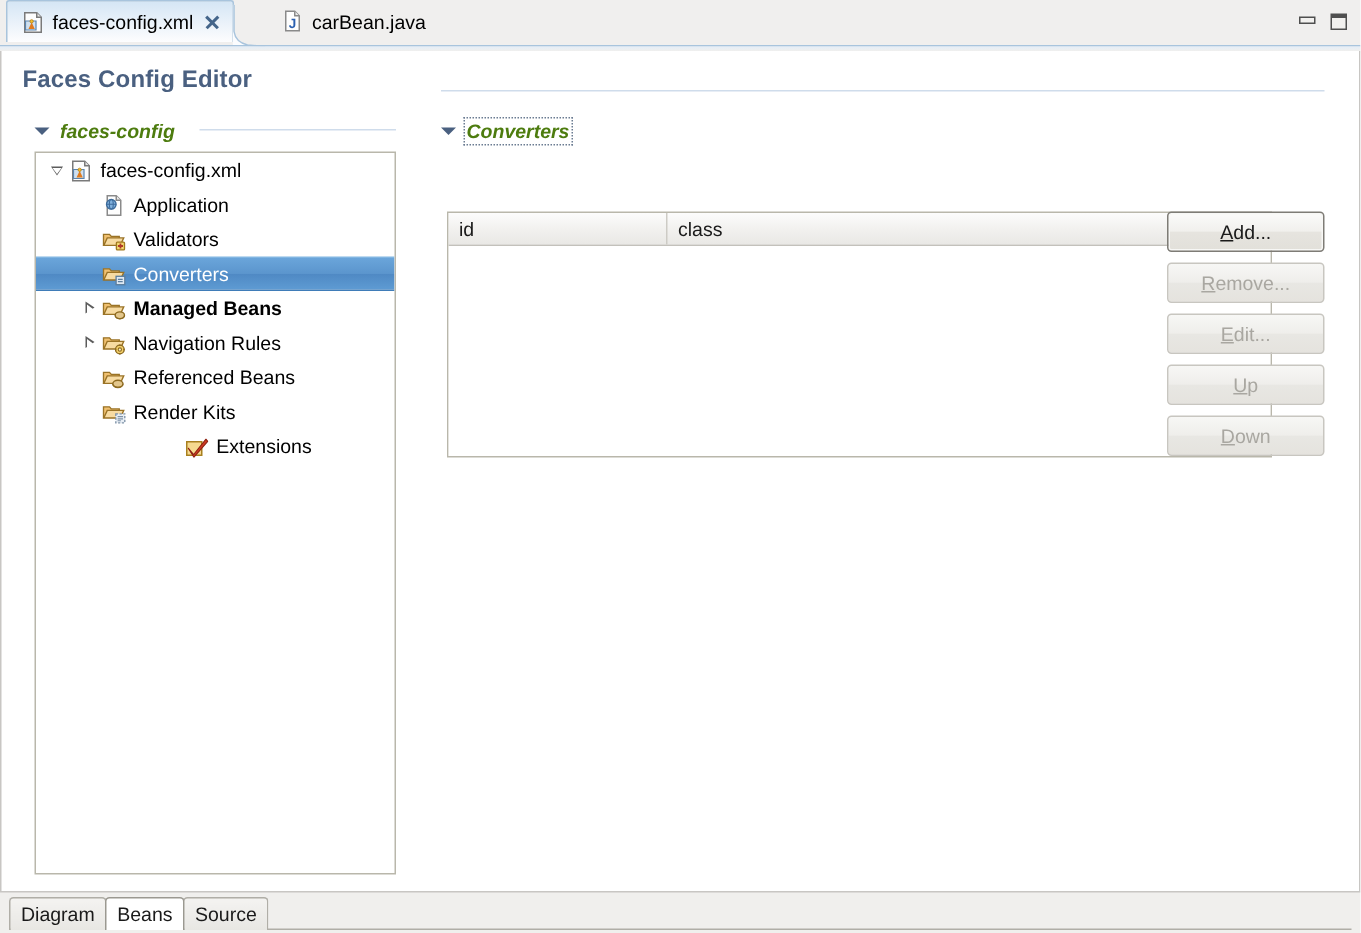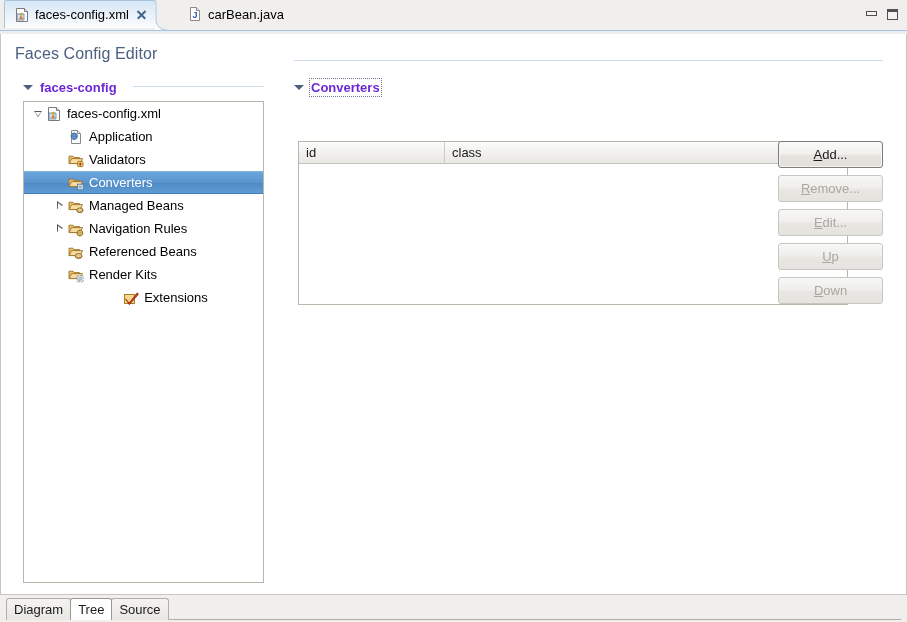--- a/index.html
+++ b/index.html
@@ -140,21 +140,21 @@
     background: #ffffff;
     box-sizing: border-box;
     border-left: 1px solid #c8c6c3;
     border-right: 1px solid #c8c6c3;
   }
 
   #form-title {
     position: absolute;
     left: 14px; top: 11px;
     font-size: 16px;
-    font-weight: normal;
+    font-weight: bold;
     color: #4a6080;
     letter-spacing: 0.1px;
   }
 
   
   .section-head {
     position: absolute;
     display: flex;
     align-items: center;
     height: 18px;
@@ -163,22 +163,23 @@
     width: 0; height: 0;
     border-left: 5px solid transparent;
     border-right: 5px solid transparent;
     border-top: 5px solid #4a6080;
     margin-right: 7px;
     flex: 0 0 auto;
   }
   .section-label {
     font-size: 13px;
     font-weight: bold;
-    color: #6d28d9;
+    color: #4d7c0f;
     white-space: nowrap;
+    font-style: italic;
   }
   .section-label.focused {
     outline: 1px dotted #6b7c92;
     outline-offset: 1px;
   }
   .section-rule {
     position: absolute;
     height: 1px;
     background: #cfdceb;
   }
@@ -496,21 +497,21 @@
           <svg width="16" height="16" viewBox="0 0 16 16">
             <path d="M1 11.5V4.2h4l1.2 1.4h5.3v5.9z" fill="#f0c070" stroke="#9a7326" stroke-width="0.9"></path>
             <path d="M1.2 11.6l2.3-5h11l-2.3 5z" fill="#f7dba2" stroke="#9a7326" stroke-width="0.9"></path>
             <rect x="9.4" y="9.2" width="5.8" height="5.6" fill="#dfe9f3" stroke="#5d7f9e" stroke-width="0.9"></rect>
             <path d="M10.6 11.2h3.2M10.6 12.8h3.2" stroke="#5d7f9e" stroke-width="0.8"></path>
           </svg>
         </span>
         <span class="tree-label">Converters</span>
       </div>
 
-      <div class="tree-row" style="padding-left:6px;">
+      <div class="tree-row" style="padding-left:6px;font-weight:bold;">
         <span class="tree-arrow" style="margin-left:22px;">
             <span class="arrow-collapsed"></span>
           </span>
         <span class="tree-icon">
           <svg width="16" height="16" viewBox="0 0 16 16">
             <path d="M1 11.5V4.2h4l1.2 1.4h5.3v5.9z" fill="#f0c070" stroke="#9a7326" stroke-width="0.9"></path>
             <path d="M1.2 11.6l2.3-5h11l-2.3 5z" fill="#f7dba2" stroke="#9a7326" stroke-width="0.9"></path>
             <ellipse cx="11.9" cy="12.2" rx="3.1" ry="2.3" fill="#e3c78d" stroke="#8d6a20" stroke-width="0.9"></ellipse>
             <path d="M8.8 12.2c0 1.3 1.4 2.3 3.1 2.3s3.1-1 3.1-2.3" fill="none" stroke="#8d6a20" stroke-width="0.8"></path>
           </svg>
@@ -610,18 +611,18 @@
           <span>own</span>
         </button>
     </div>
 
   </div>
 
   <div id="bottom-tabs">
     <div id="bottom-tabs-fill"></div>
     <div id="bottom-tabs-inner">
       <div class="ptab">Diagram</div>
-      <div class="ptab selected">Tree</div>
+      <div class="ptab selected">Beans</div>
       <div class="ptab">Source</div>
     </div>
   </div>
 
 </div>
 
 </body></html>

